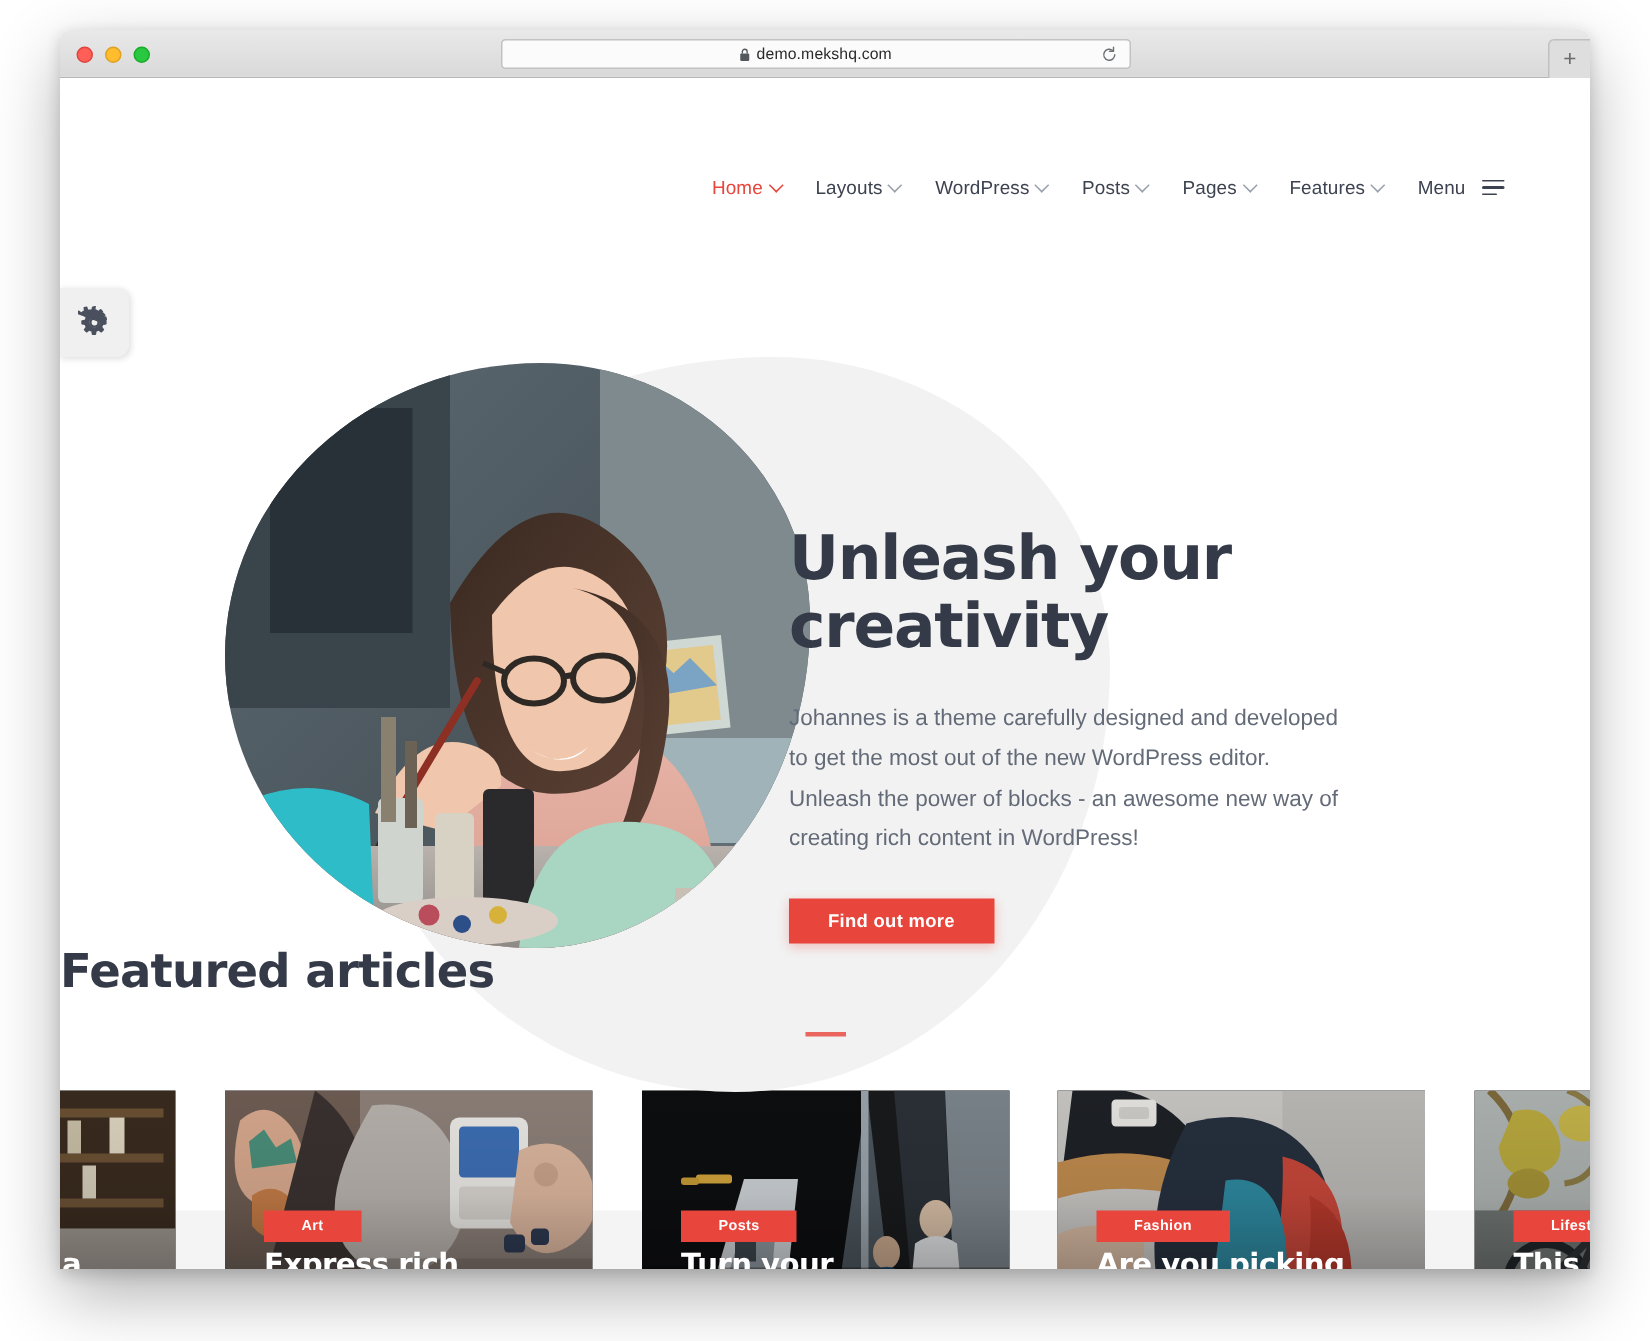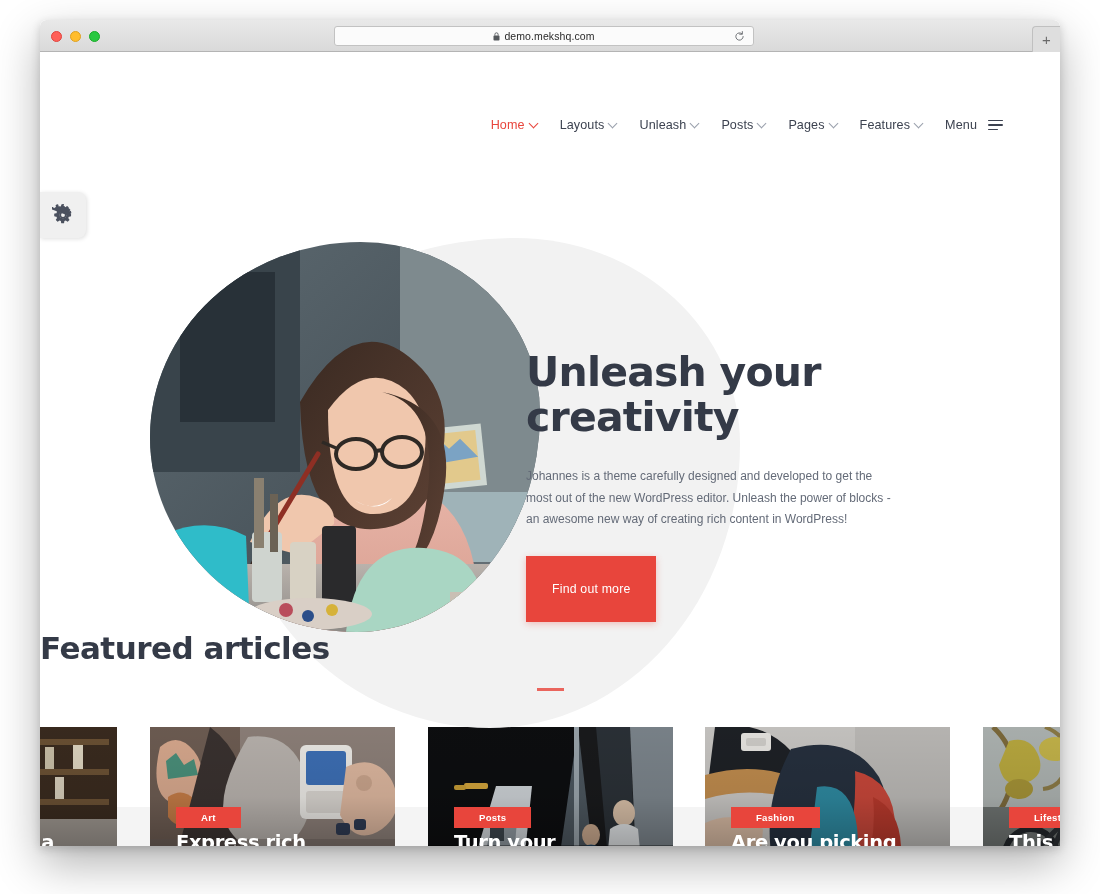--- a/index.html
+++ b/index.html
@@ -215,33 +215,33 @@
   .hero-title {
     font-family: "DejaVu Sans", sans-serif;
     font-size: 41px;
     line-height: 1.1;
     font-weight: bold;
     color: #343a47;
     letter-spacing: -0.8px;
   }
   .hero-para {
     margin-top: 26px;
-    font-size: 12px;
+    font-size: 15px;
     line-height: 1.78;
     color: #646b78;
     width: 372px;
   }
   .cta-btn {
     margin-top: 26px;
     display: inline-block;
     background: #e8453c;
     color: #ffffff;
     font-size: 12.3px;
-    font-weight: normal;
-    padding: 26px 26px;
+    font-weight: bold;
+    padding: 8px 26px;
     letter-spacing: 0.2px;
     border: none;
     cursor: pointer;
     box-shadow: 0 2px 7px rgba(232,69,60,0.30);
   }
 
   
   .featured {
     position: absolute;
     left: 0;
@@ -359,21 +359,21 @@
       <nav class="nav">
         <span class="nav-item active">
           <span>Home</span>
           <span class="chev"></span>
         </span>
         <span class="nav-item">
           <span>Layouts</span>
           <span class="chev"></span>
         </span>
         <span class="nav-item">
-          <span>Unleash</span>
+          <span>WordPress</span>
           <span class="chev"></span>
         </span>
         <span class="nav-item">
           <span>Posts</span>
           <span class="chev"></span>
         </span>
         <span class="nav-item">
           <span>Pages</span>
           <span class="chev"></span>
         </span>

